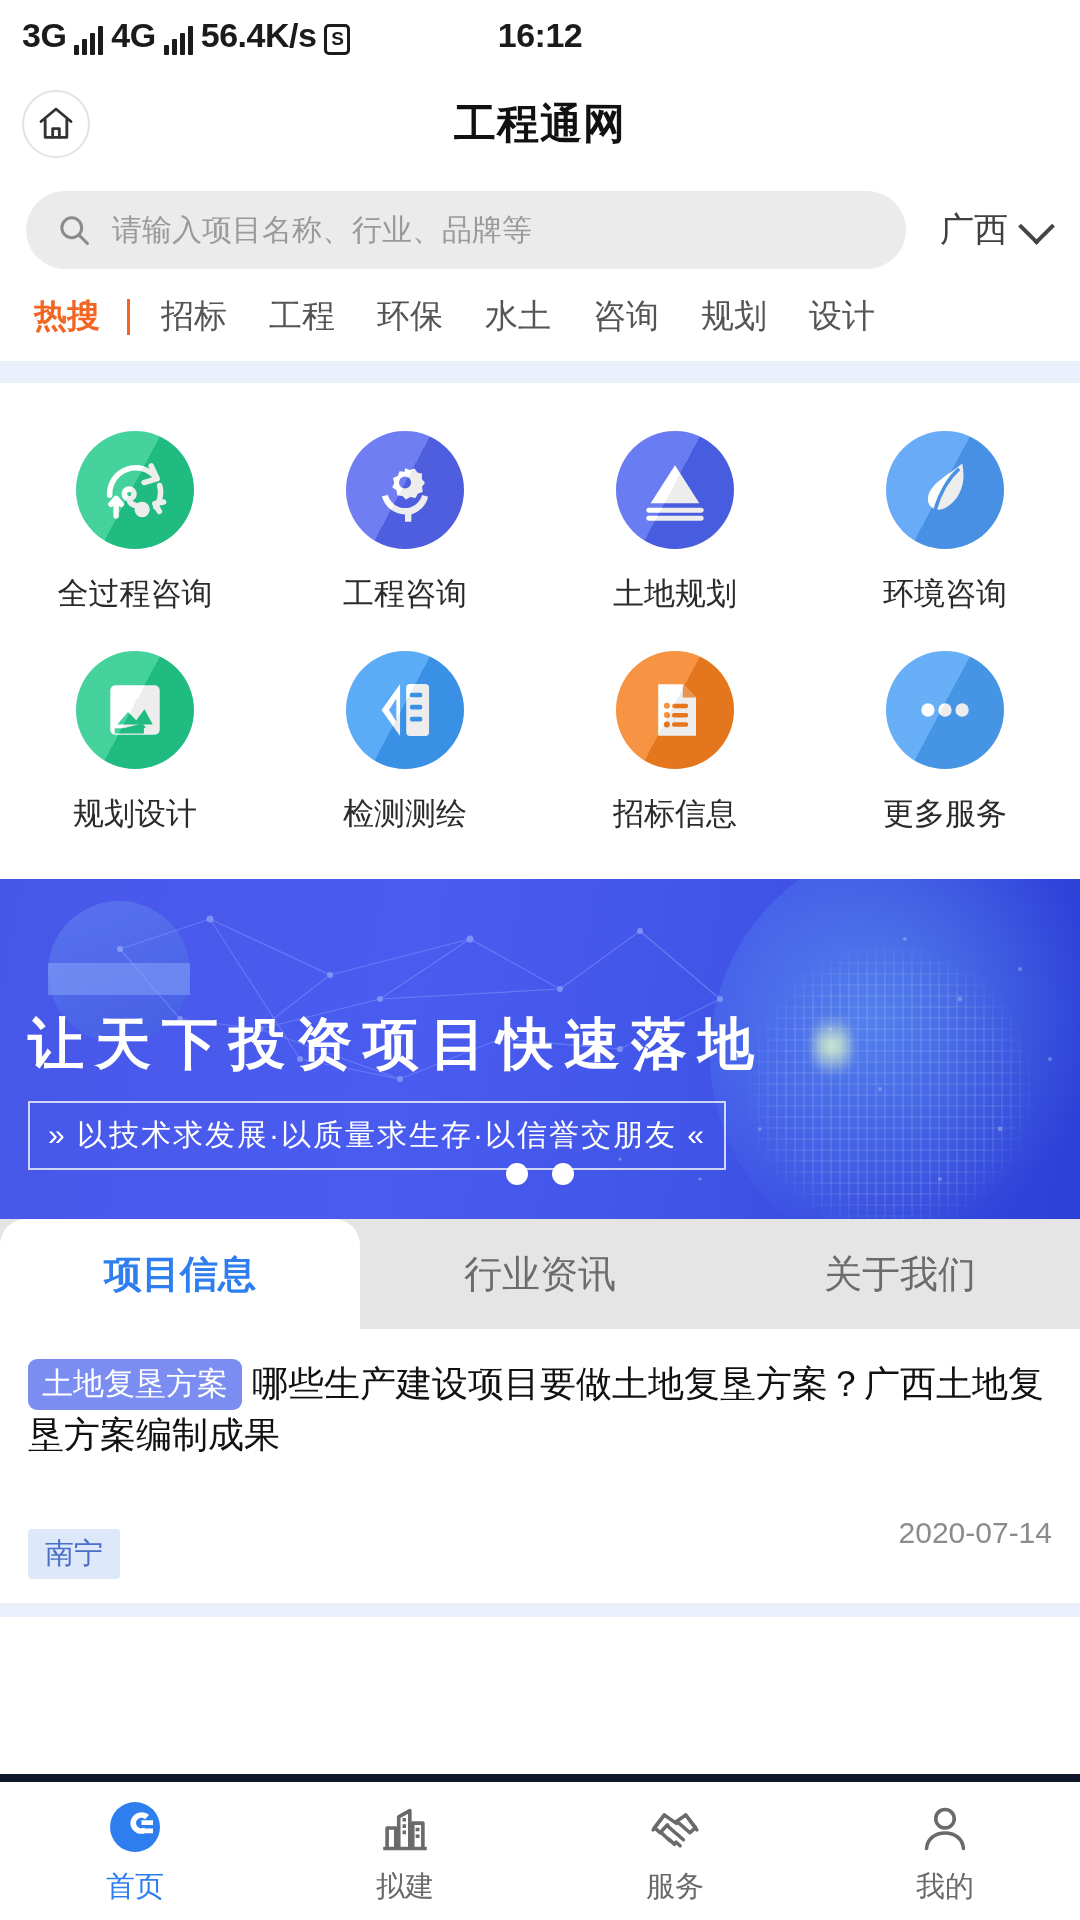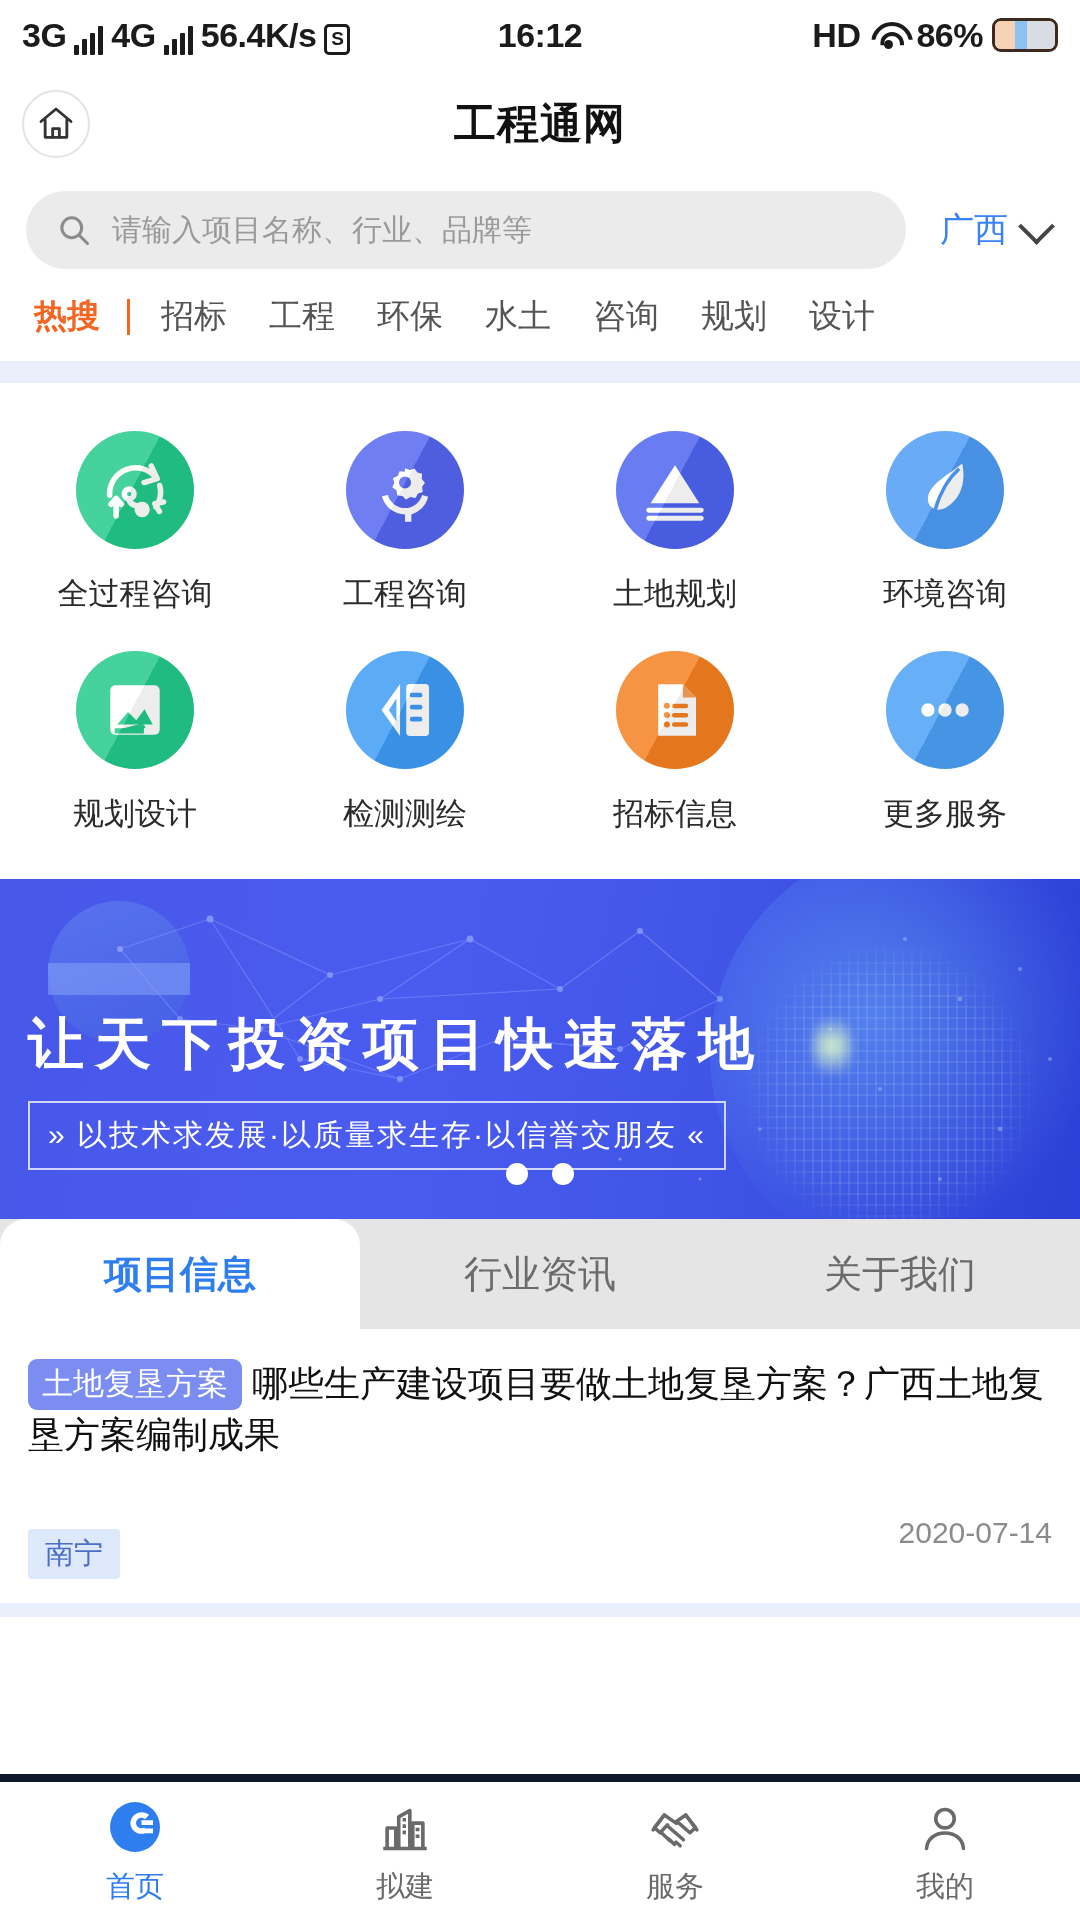--- a/index.html
+++ b/index.html
@@ -41,21 +41,21 @@
   .home-btn{position:absolute;left:22px;top:50%;transform:translateY(-50%);
     width:68px;height:68px;border:2px solid #e3e3e6;border-radius:50%;
     display:flex;align-items:center;justify-content:center;background:#fff;}
   .page-title{font-size:42px;font-weight:700;color:#111;letter-spacing:1px;}
 
   
   .searchrow{display:flex;align-items:center;padding:0 26px;height:104px;gap:34px;}
   .searchbox{flex:1;height:78px;background:#ebebeb;border-radius:39px;
     display:flex;align-items:center;padding:0 30px;gap:20px;}
   .searchbox .ph{font-size:30px;color:#9a9a9a;}
-  .region{display:flex;align-items:center;gap:12px;font-size:34px;color:#3b82f6;
+  .region{display:flex;align-items:center;gap:12px;font-size:34px;color:#404040;
     padding-right:8px;white-space:nowrap;}
   .chev{width:26px;height:26px;border-right:4px solid #444;border-bottom:4px solid #444;
     transform:rotate(45deg) translateY(-5px);}
 
   
   .hottabs{display:flex;align-items:center;padding:12px 26px 22px;gap:8px;overflow:hidden;}
   .hottabs .ht{font-size:33px;color:#555;padding:0 17px;white-space:nowrap;}
   .hottabs .ht.active{color:#f26522;font-weight:700;padding-left:8px;}
   .divider-v{width:3px;height:36px;background:#f26522;margin:0 6px 0 2px;}
 
@@ -135,32 +135,20 @@
     <span class="bars">
         <i></i>
         <i></i>
         <i></i>
         <i></i>
       </span>
     <span>56.4K/s</span>
     <span class="sicon">S</span>
   </div>
   <div class="sb-center">16:12</div>
-  <div class="sb-right">
-    <span>HD</span>
-    <span class="wifi">
-        <i class="wifidot"></i>
-      </span>
-    <span>86%</span>
-    <span class="battery">
-      <span class="bt1"></span>
-        <span class="bt2"></span>
-        <span class="bt3"></span>
-    </span>
-  </div>
 </div>
 
 <div class="header">
   <div class="home-btn">
     <svg width="40" height="40" viewBox="0 0 24 24" fill="none" stroke="#333" stroke-width="1.7" stroke-linecap="round" stroke-linejoin="round">
       <path d="M3 10.5 12 3l9 7.5"></path>
         <path d="M5.5 9.6V20h13V9.6"></path>
         <path d="M10 20v-5.2h4V20"></path>
     </svg>
   </div>

